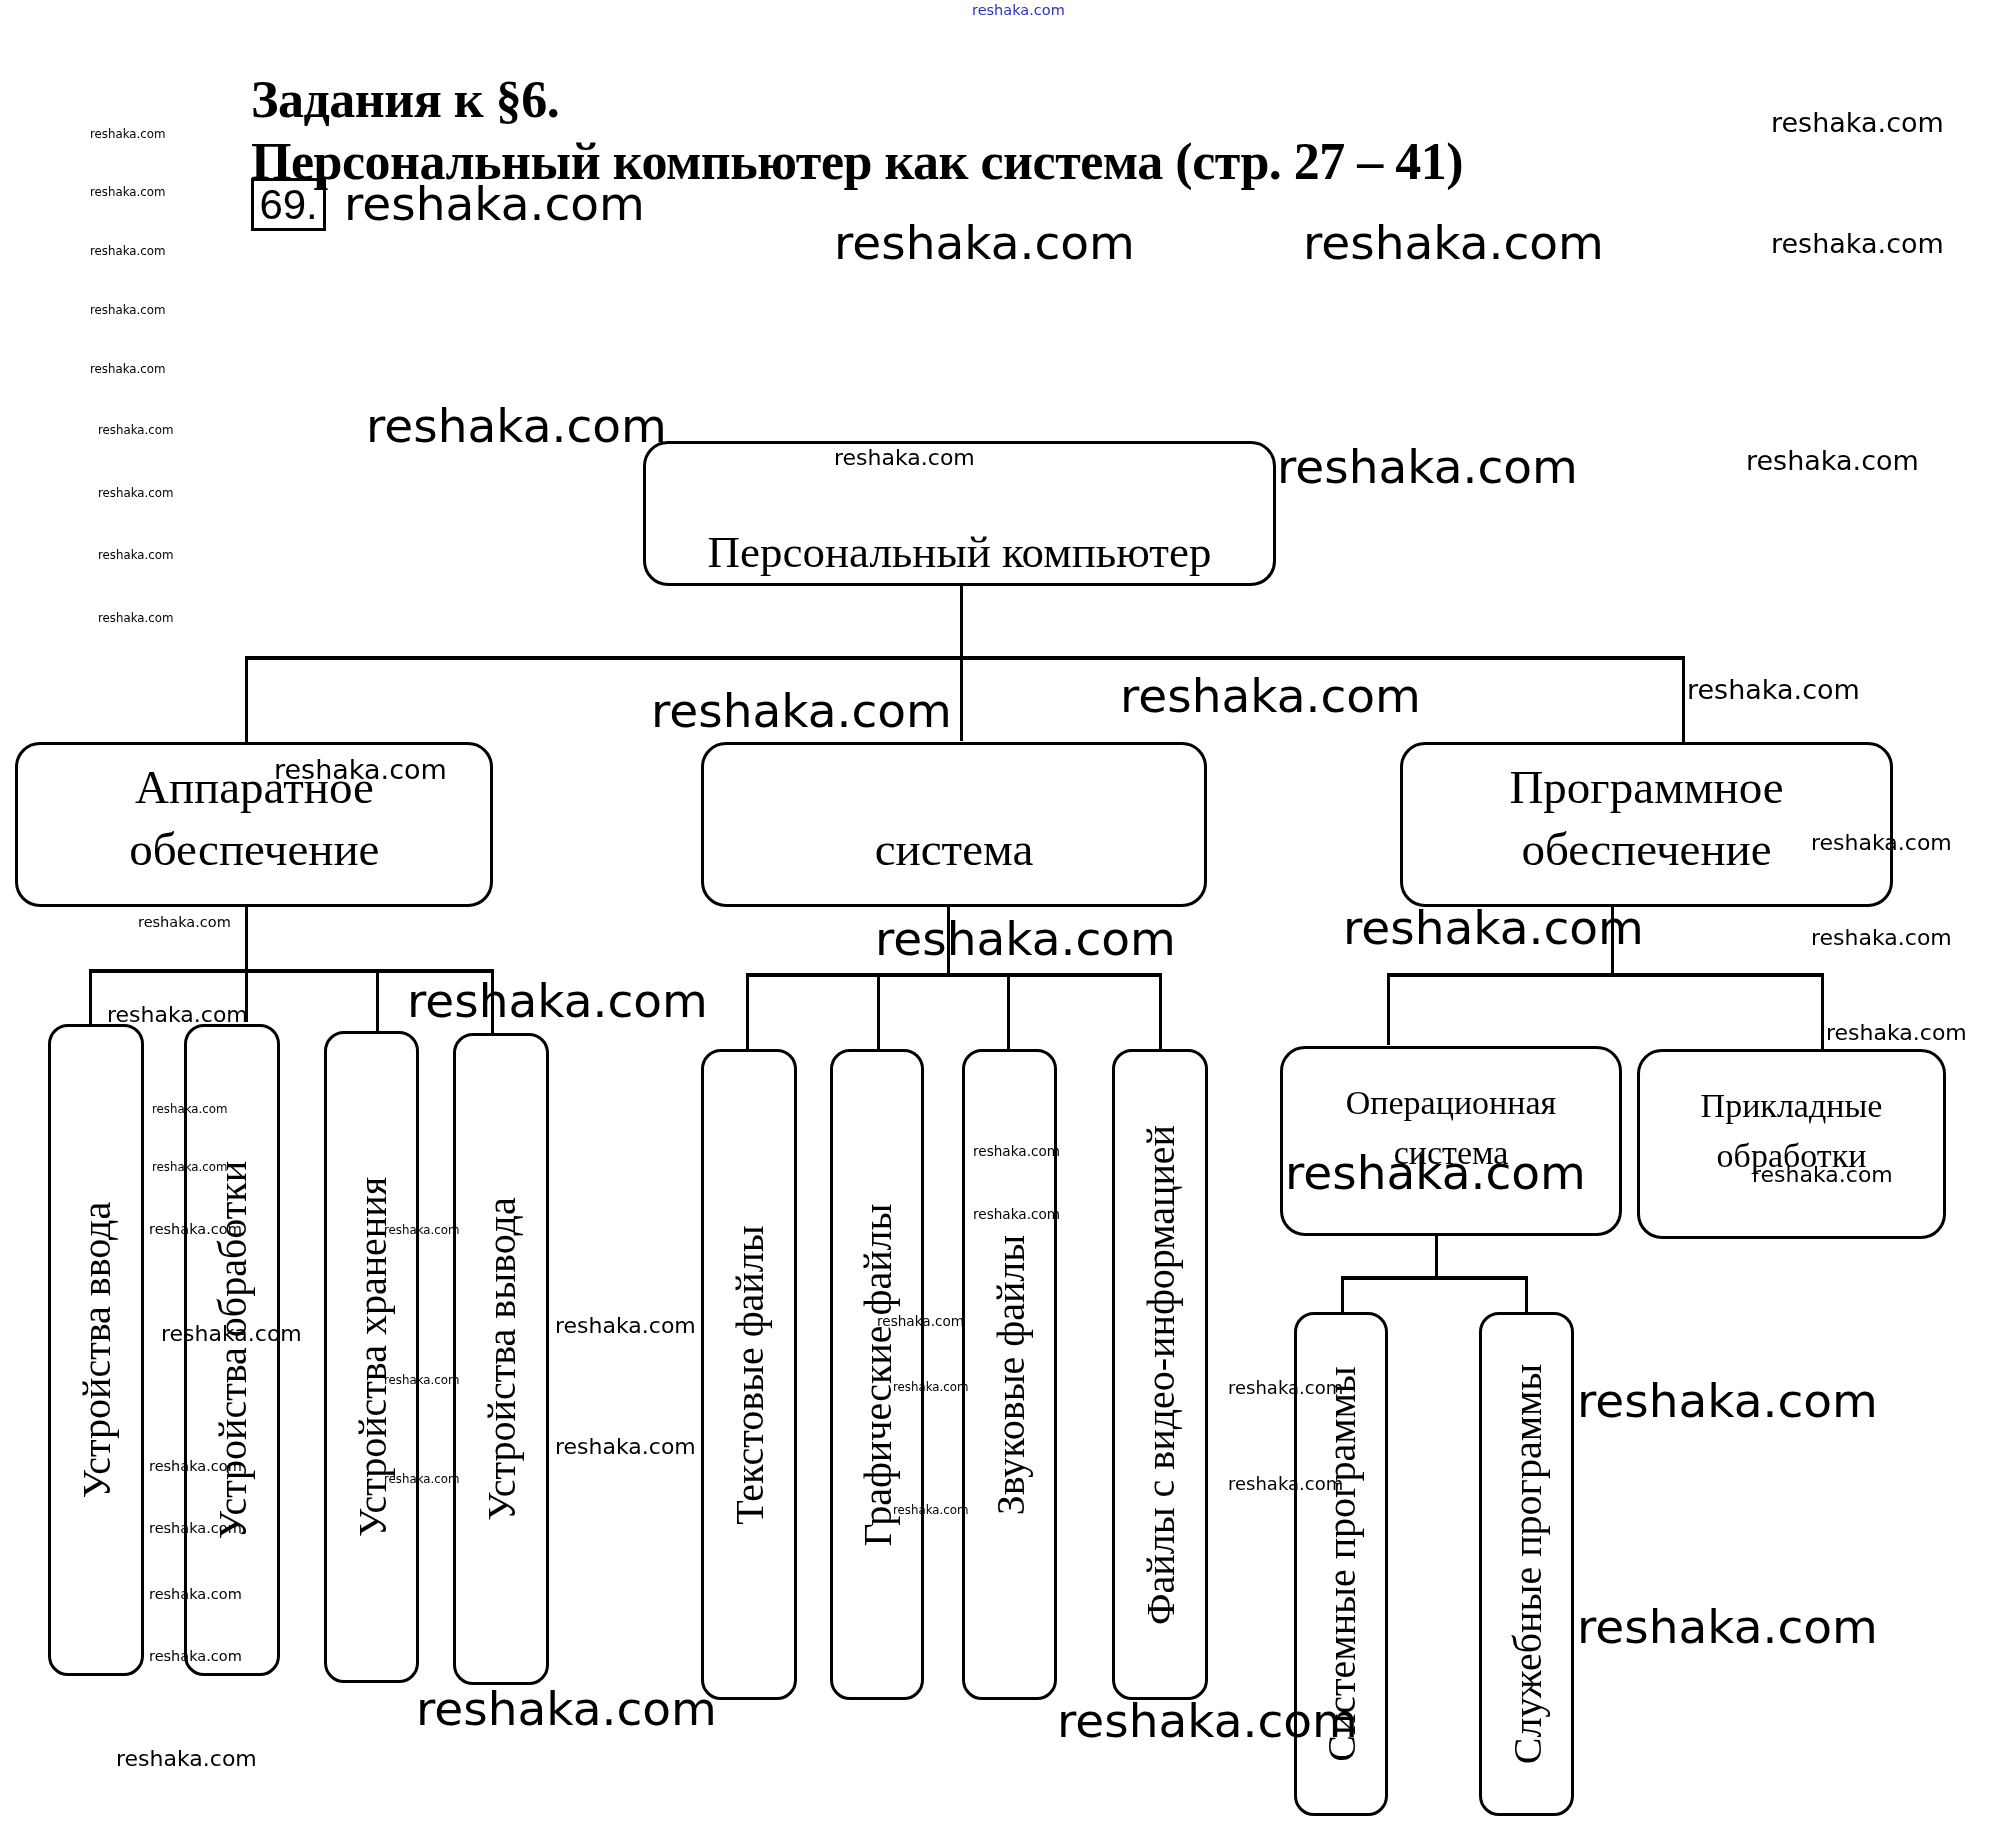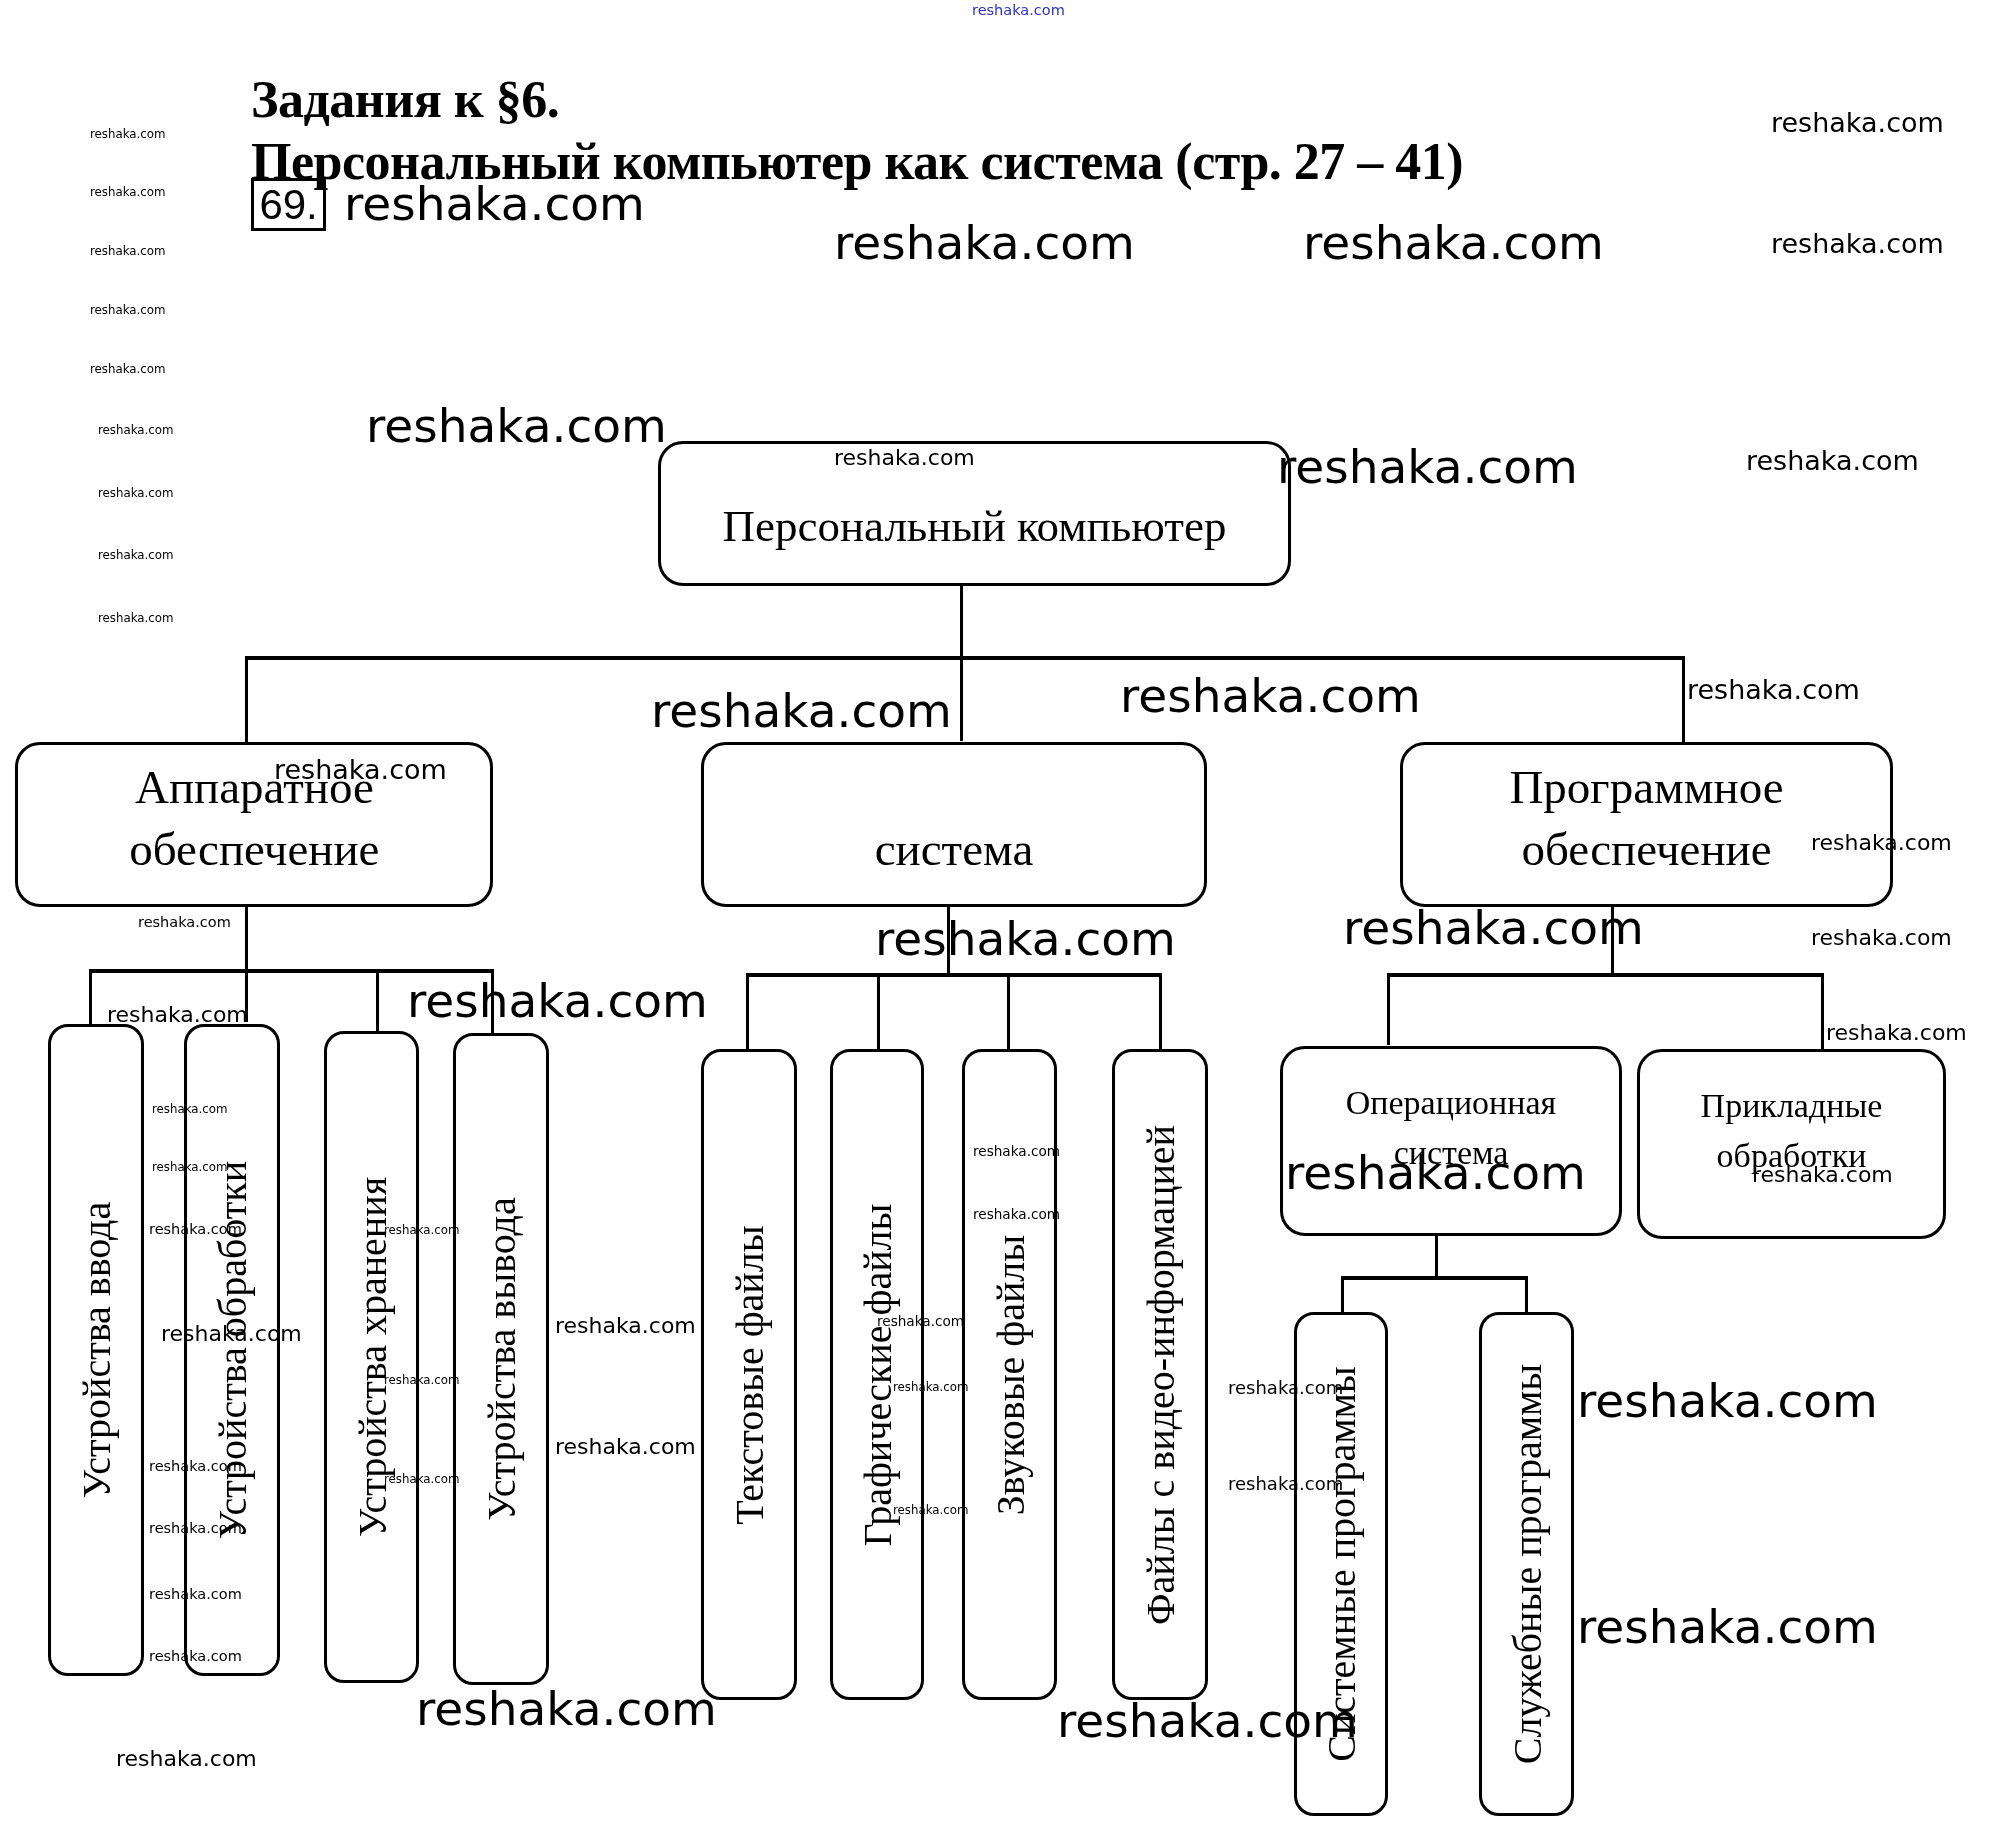--- a/index.html
+++ b/index.html
@@ -22,21 +22,21 @@
   .wm.top { color:#3030c0; font-size:14.5px; }
 </style>
 </head>
 <body>
 
 <div class="wm top" style="left:972px;top:1.8px;">reshaka.com</div>
 <div class="abs title" style="left:251px;top:54px;">Задания к §6.</div>
 <div class="abs title" style="left:251px;top:116px;">Персональный компьютер как система (стр. 27 – 41)</div>
 <div class="abs num-box" style="left:251px;top:178px;">69.</div>
 
-<div class="box" style="left:643px;top:441px;width:633px;height:145px;align-items:center;padding-top:25px;margin-left:15px;">
+<div class="box" style="left:643px;top:441px;width:633px;height:145px;align-items:flex-end;padding-top:25px;">
   <span class="lbl">Персональный компьютер</span>
 </div>
 
 <div class="ln" style="left:960px;top:585px;width:2.7px;height:156px;"></div>
 <div class="ln" style="left:245px;top:656px;width:1439px;height:3.6px;"></div>
 <div class="ln" style="left:245px;top:656px;width:2.7px;height:86px;"></div>
 <div class="ln" style="left:1682px;top:656px;width:2.7px;height:86px;"></div>
 
 <div class="box l2" style="left:15.4px;top:742px;width:478px;height:165px;">
   <span class="lbl"><span>Аппаратное</span><br><span>обеспечение</span></span>

